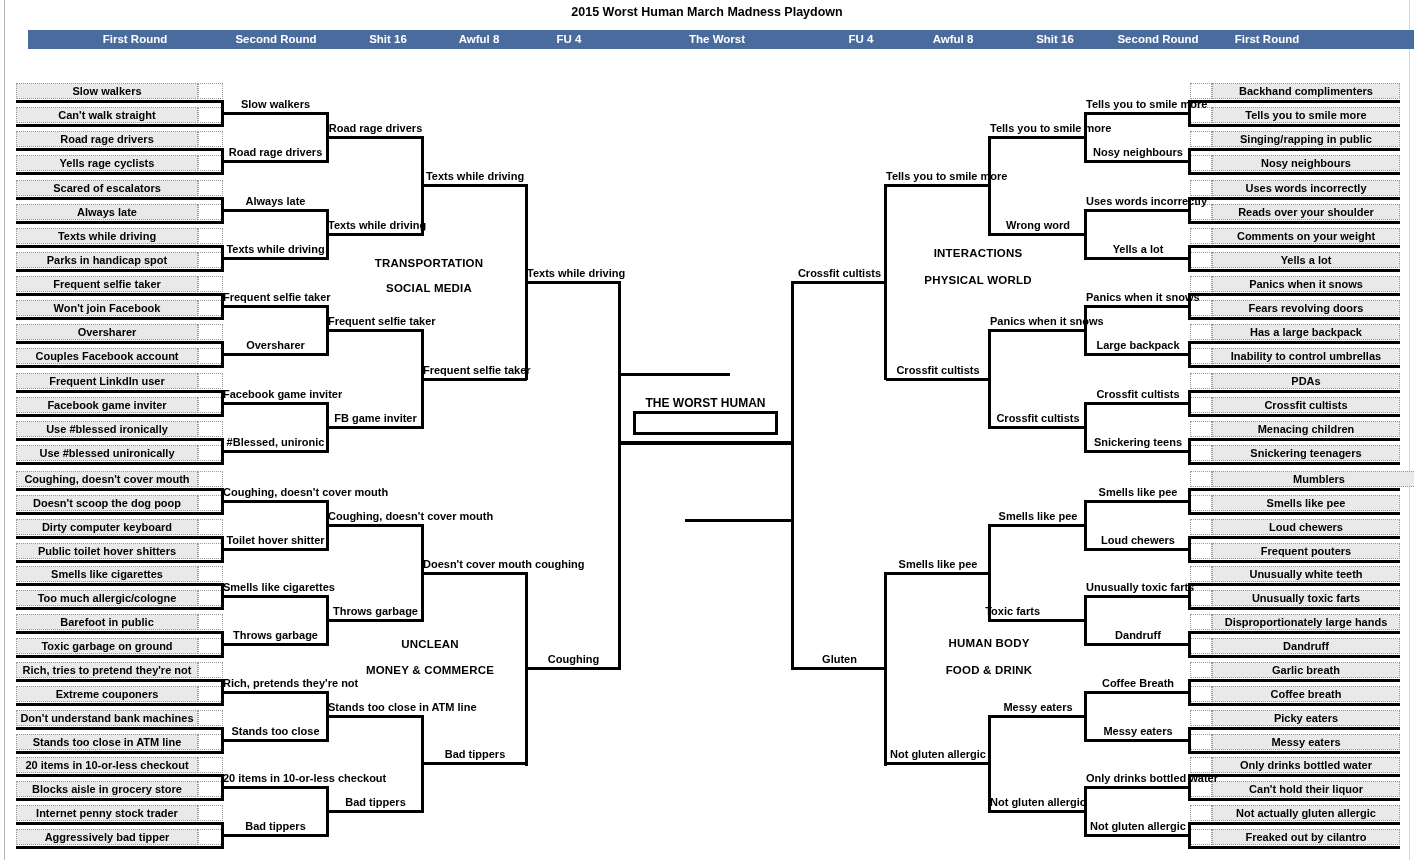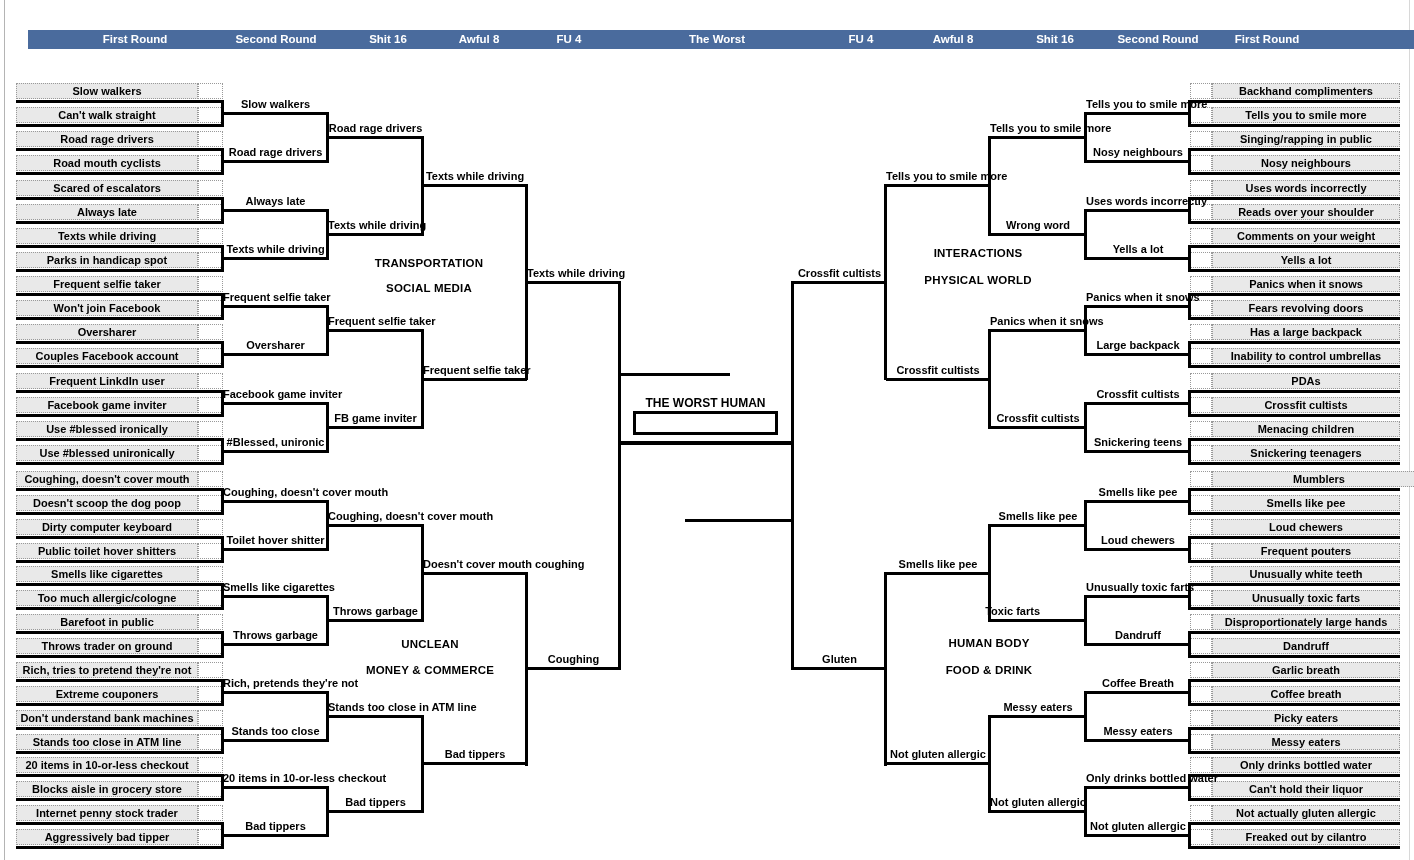--- a/index.html
+++ b/index.html
@@ -27,20 +27,21 @@
     border:3px solid #000;background:#fff;font-size:11px;font-weight:bold;
     text-align:center;line-height:18px;}
   .footer{position:absolute;left:0;top:830px;width:1414px;text-align:center;font-size:12.5px;}
 </style>
 </head>
 <body>
 
 <div class="page">
   <div class="page-edge" style="left:4px"></div>
   <div class="page-edge" style="left:1409px;background:#d8d8d8"></div>
+  <div class="title">2015 Worst Human March Madness Playdown</div>
   <div class="header-bar" id="headerBar">
       <div class="hlabel" style="left: 107px;">First Round</div>
       <div class="hlabel" style="left: 248px;">Second Round</div>
       <div class="hlabel" style="left: 360px;">Shit 16</div>
       <div class="hlabel" style="left: 451px;">Awful 8</div>
       <div class="hlabel" style="left: 541px;">FU 4</div>
       <div class="hlabel" style="left: 689px;">The Worst</div>
       <div class="hlabel" style="left: 833px;">FU 4</div>
       <div class="hlabel" style="left: 925px;">Awful 8</div>
       <div class="hlabel" style="left: 1027px;">Shit 16</div>
@@ -51,21 +52,21 @@
       <div class="gapcell" style="left: 198px; top: 83px; width: 25px;"></div>
       <div class="cell" style="left: 16px; top: 83px; width: 182px;">Slow walkers</div>
       <div class="hline" style="left: 16px; top: 100px; width: 207px; height: 3px;"></div>
       <div class="gapcell" style="left: 198px; top: 107px; width: 25px;"></div>
       <div class="cell" style="left: 16px; top: 107px; width: 182px;">Can't walk straight</div>
       <div class="hline" style="left: 16px; top: 124px; width: 207px; height: 3px;"></div>
       <div class="gapcell" style="left: 198px; top: 131px; width: 25px;"></div>
       <div class="cell" style="left: 16px; top: 131px; width: 182px;">Road rage drivers</div>
       <div class="hline" style="left: 16px; top: 148px; width: 207px; height: 3px;"></div>
       <div class="gapcell" style="left: 198px; top: 155px; width: 25px;"></div>
-      <div class="cell" style="left: 16px; top: 155px; width: 182px;">Road mouth cyclists</div>
+      <div class="cell" style="left: 16px; top: 155px; width: 182px;">Yells rage cyclists</div>
       <div class="hline" style="left: 16px; top: 172px; width: 207px; height: 3px;"></div>
       <div class="gapcell" style="left: 198px; top: 180px; width: 25px;"></div>
       <div class="cell" style="left: 16px; top: 180px; width: 182px;">Scared of escalators</div>
       <div class="hline" style="left: 16px; top: 197px; width: 207px; height: 3px;"></div>
       <div class="gapcell" style="left: 198px; top: 204px; width: 25px;"></div>
       <div class="cell" style="left: 16px; top: 204px; width: 182px;">Always late</div>
       <div class="hline" style="left: 16px; top: 221px; width: 207px; height: 3px;"></div>
       <div class="gapcell" style="left: 198px; top: 228px; width: 25px;"></div>
       <div class="cell" style="left: 16px; top: 228px; width: 182px;">Texts while driving</div>
       <div class="hline" style="left: 16px; top: 245px; width: 207px; height: 3px;"></div>
@@ -111,21 +112,21 @@
       <div class="gapcell" style="left: 198px; top: 566px; width: 25px;"></div>
       <div class="cell" style="left: 16px; top: 566px; width: 182px;">Smells like cigarettes</div>
       <div class="hline" style="left: 16px; top: 583px; width: 207px; height: 3px;"></div>
       <div class="gapcell" style="left: 198px; top: 590px; width: 25px;"></div>
       <div class="cell" style="left: 16px; top: 590px; width: 182px;">Too much allergic/cologne</div>
       <div class="hline" style="left: 16px; top: 607px; width: 207px; height: 3px;"></div>
       <div class="gapcell" style="left: 198px; top: 614px; width: 25px;"></div>
       <div class="cell" style="left: 16px; top: 614px; width: 182px;">Barefoot in public</div>
       <div class="hline" style="left: 16px; top: 631px; width: 207px; height: 3px;"></div>
       <div class="gapcell" style="left: 198px; top: 638px; width: 25px;"></div>
-      <div class="cell" style="left: 16px; top: 638px; width: 182px;">Throws trader on ground</div>
+      <div class="cell" style="left: 16px; top: 638px; width: 182px;">Toxic garbage on ground</div>
       <div class="hline" style="left: 16px; top: 655px; width: 207px; height: 3px;"></div>
       <div class="gapcell" style="left: 198px; top: 662px; width: 25px;"></div>
       <div class="cell" style="left: 16px; top: 662px; width: 182px;">Rich, tries to pretend they're not</div>
       <div class="hline" style="left: 16px; top: 679px; width: 207px; height: 3px;"></div>
       <div class="gapcell" style="left: 198px; top: 686px; width: 25px;"></div>
       <div class="cell" style="left: 16px; top: 686px; width: 182px;">Extreme couponers</div>
       <div class="hline" style="left: 16px; top: 703px; width: 207px; height: 3px;"></div>
       <div class="gapcell" style="left: 198px; top: 710px; width: 25px;"></div>
       <div class="cell" style="left: 16px; top: 710px; width: 182px;">Don't understand bank machines</div>
       <div class="hline" style="left: 16px; top: 727px; width: 207px; height: 3px;"></div>

